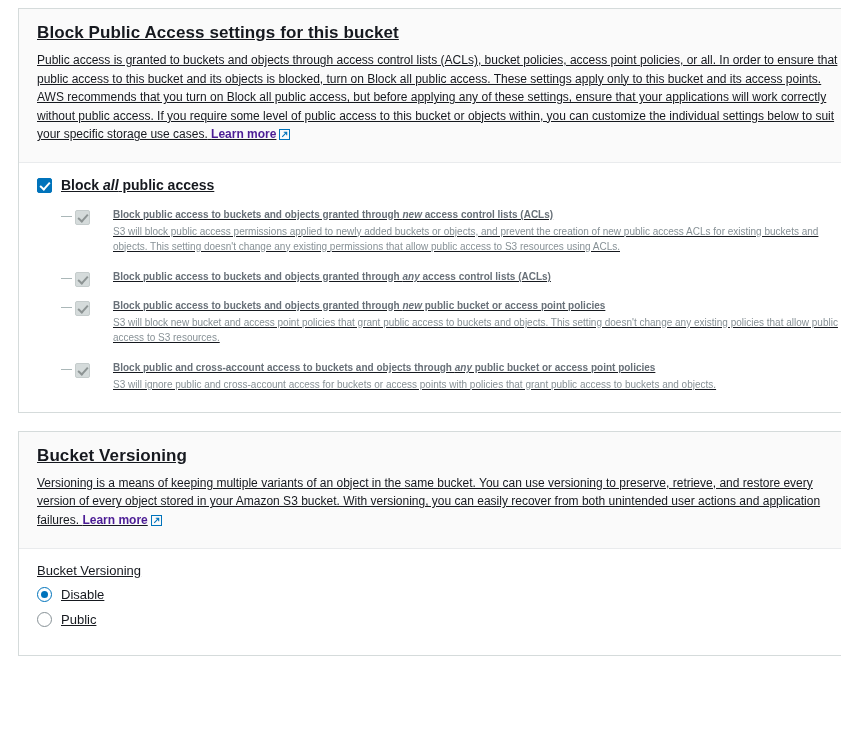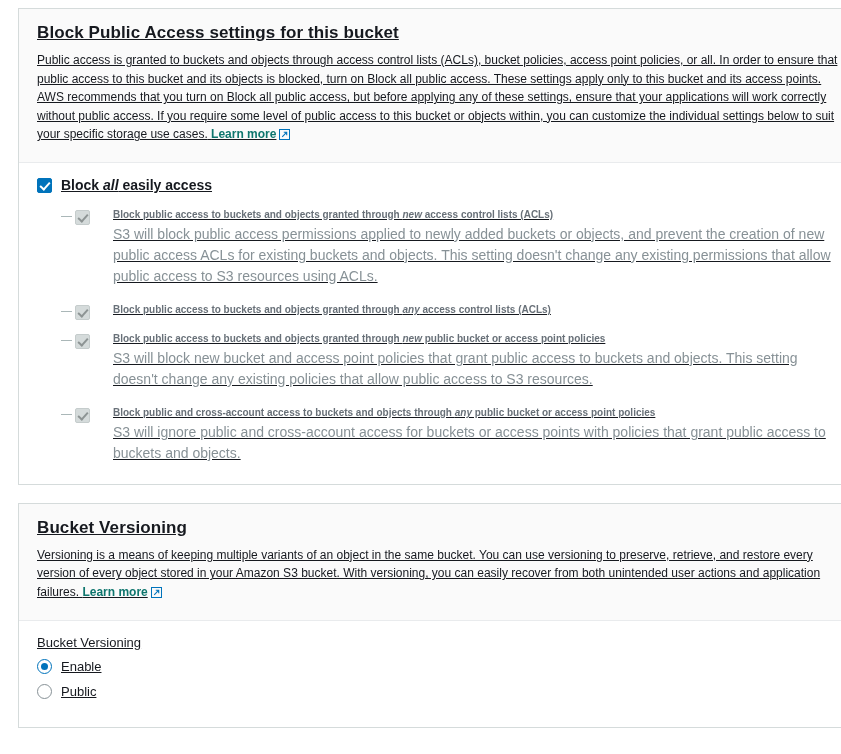--- a/index.html
+++ b/index.html
@@ -39,21 +39,21 @@
     margin: 0 0 8px 0;
     letter-spacing: 0.1px;
   }
   .card-desc {
     font-size: 12px;
     line-height: 1.55;
     color: #16191f;
     margin: 0;
   }
   .learn-more {
-    color: #0f766e;
+    color: #4c1d95;
     font-weight: bold;
     text-decoration: none;
     white-space: nowrap;
   }
   .ext-icon {
     display: inline-block;
     vertical-align: -2px;
     margin-left: 3px;
   }
   .card-body {
@@ -144,21 +144,21 @@
   }
   .child-label {
     font-size: 10px;
     font-weight: bold;
     color: #687078;
     line-height: 1.3;
     margin-left: 22px;
   }
   .child-label em { font-style: italic; }
   .child-desc {
-    font-size: 14px;
+    font-size: 10px;
     color: #879196;
     line-height: 1.5;
     margin: 3px 0 0 22px;
   }
   .spacer { height: 18px; }
   .versioning-body {
     padding: 14px 18px 18px 18px;
   }
   .field-label {
     font-size: 13px;
@@ -212,21 +212,21 @@
       <p class="card-desc"><span>Public access is granted to buckets and objects through access control lists (ACLs), bucket policies, access point policies, or all. In order to ensure that public access to this bucket and its objects is blocked, turn on Block all public access. These settings apply only to this bucket and its access points. AWS recommends that you turn on Block all public access, but before applying any of these settings, ensure that your applications will work correctly without public access. If you require some level of public access to this bucket or objects within, you can customize the individual settings below to suit your specific storage use cases.</span>
         <a class="learn-more" href="#"><span>Learn more</span><span class="ext-icon"><svg width="11" height="11" viewBox="0 0 12 12">
                 <rect x="0.5" y="0.5" width="11" height="11" fill="none" stroke="#0073bb" stroke-width="1.2"></rect>
                 <path d="M3.5 8.5 L8.2 3.8 M5.2 3.6 L8.4 3.6 L8.4 6.8" fill="none" stroke="#0073bb" stroke-width="1.2"></path>
               </svg></span></a>
       </p>
     </div>
     <div class="card-body">
       <div class="row-top">
         <span class="cb cb-checked"></span>
-        <span class="main-label"><span>Block </span><em>all</em><span> easily access</span></span>
+        <span class="main-label"><span>Block </span><em>all</em><span> public access</span></span>
       </div>
 
       <div class="children">
 
         <div class="child">
           <span class="tick"></span>
           <span class="cb cb-disabled-checked"></span>
           <div class="child-label"><span>Block public access to buckets and objects granted through </span><em>new</em><span> access control lists (ACLs)</span></div>
           <div class="child-desc">S3 will block public access permissions applied to newly added buckets or objects, and prevent the creation of new public access ACLs for existing buckets and objects. This setting doesn't change any existing permissions that allow public access to S3 resources using ACLs.</div>
         </div>
@@ -264,21 +264,21 @@
         <a class="learn-more" href="#"><span>Learn more</span><span class="ext-icon"><svg width="11" height="11" viewBox="0 0 12 12">
                 <rect x="0.5" y="0.5" width="11" height="11" fill="none" stroke="#0073bb" stroke-width="1.2"></rect>
                 <path d="M3.5 8.5 L8.2 3.8 M5.2 3.6 L8.4 3.6 L8.4 6.8" fill="none" stroke="#0073bb" stroke-width="1.2"></path>
               </svg></span></a>
       </p>
     </div>
     <div class="versioning-body">
       <div class="field-label">Bucket Versioning</div>
       <div class="radio-row">
         <span class="radio selected"></span>
-        <span class="radio-label">Enable</span>
+        <span class="radio-label">Disable</span>
       </div>
       <div class="radio-row">
         <span class="radio"></span>
         <span class="radio-label">Public</span>
       </div>
     </div>
   </div>
 </div>
 
 </body></html>

